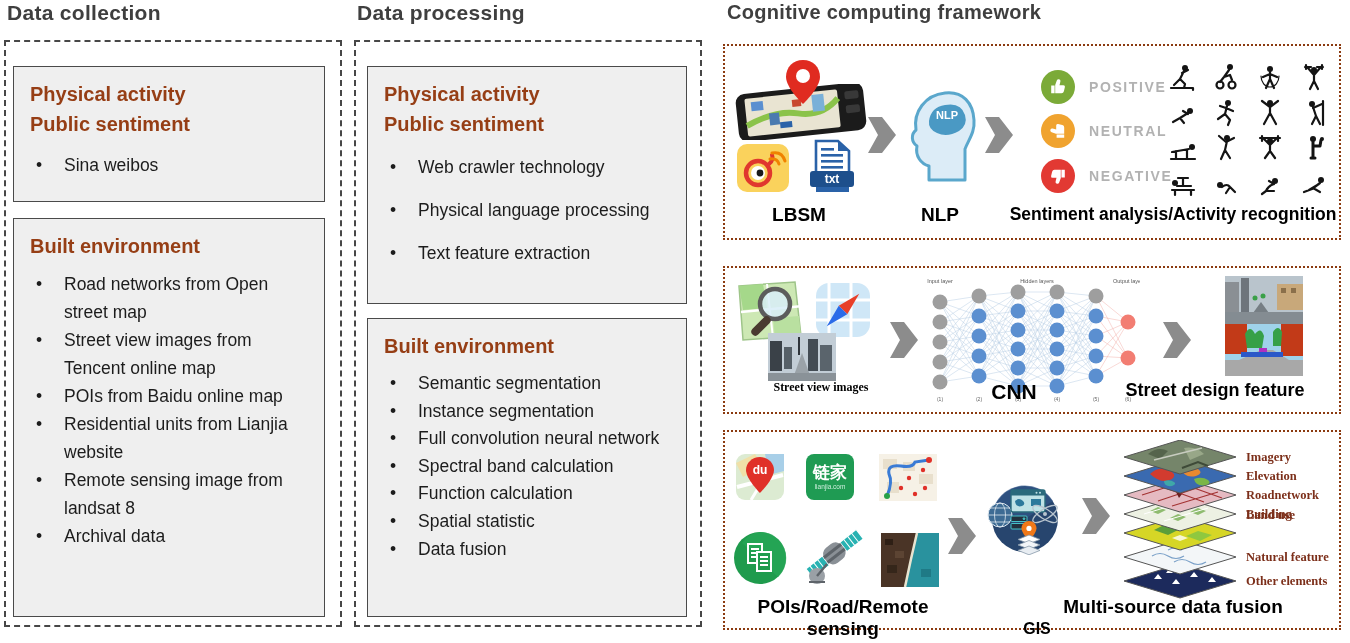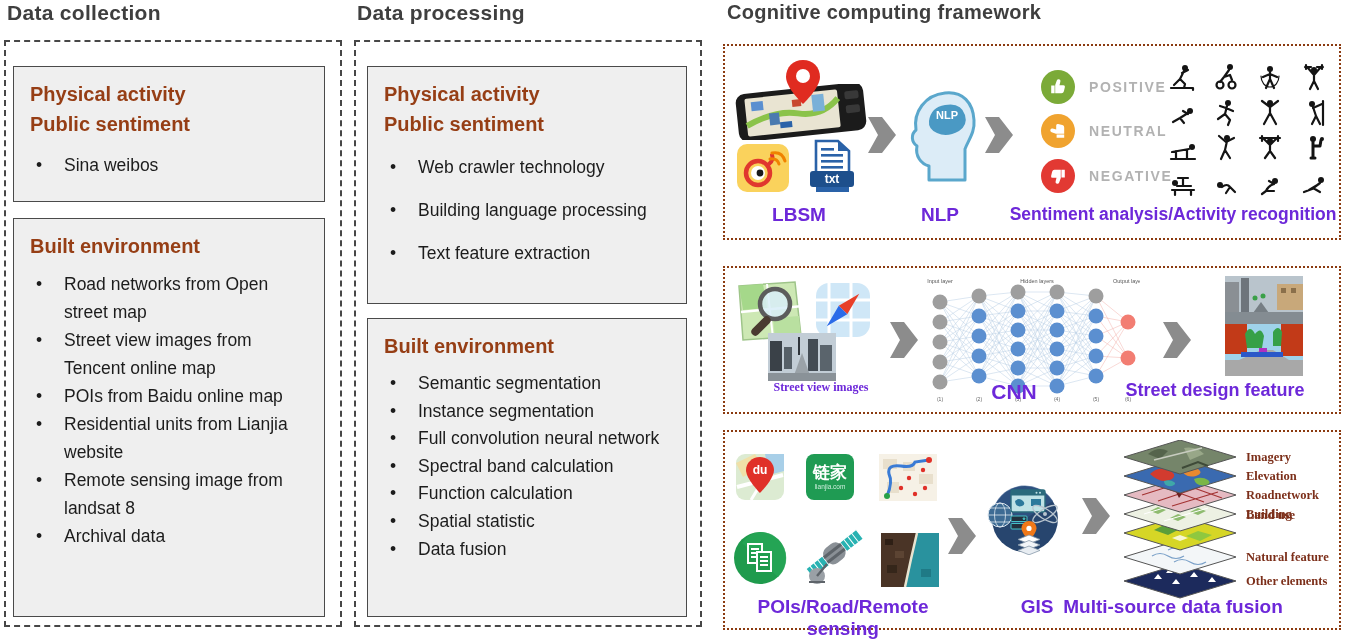--- a/index.html
+++ b/index.html
@@ -9,21 +9,21 @@
   .col-title{font-size:21px;font-weight:bold;color:#3f3f3f;letter-spacing:.3px;}
   .dashed-box{border:2px dashed #474747;}
   .gray-box{background:#efefef;border:1.6px solid #4a4a4a;box-sizing:border-box;padding:12px 14px 8px 16px;}
   .box-heading{font-size:20px;font-weight:bold;color:#963e15;line-height:1.5;}
   ul.bullets{list-style:none;margin:10px 0 0 0;padding:0;}
   ul.bullets li{position:relative;padding-left:34px;font-size:17.5px;color:#1c1c1c;line-height:1.6;}
   ul.bullets li::before{content:"\2022";position:absolute;left:6px;top:0;color:#1c1c1c;}
   ul.bullets.roomy li{margin-bottom:15px;}
   ul.bullets.tight li{line-height:1.52;margin-bottom:1px;}
   .dotted-panel{border:2.4px dotted #8b3a10;box-sizing:border-box;background:#fff;}
-  .flow-label{font-size:17.5px;font-weight:bold;color:#6d28d9;text-align:center;}
+  .flow-label{font-size:17.5px;font-weight:bold;color:#000000;text-align:center;}
   .sent-row{position:absolute;display:flex;align-items:center;gap:14px;}
   .sent-circle{width:34px;height:34px;border-radius:50%;display:flex;align-items:center;justify-content:center;flex:0 0 auto;}
   .sent-label{font-size:14px;font-weight:bold;color:#b2b2b2;letter-spacing:1.6px;}
   .layer-label{position:absolute;font-family:"Liberation Serif", serif;font-weight:bold;
                font-size:12.5px;color:#7c2f1a;white-space:nowrap;}
   svg text{font-family:"Liberation Sans", sans-serif;}
   .picto{stroke:#141414;stroke-width:2.2;stroke-linecap:round;stroke-linejoin:round;fill:none;}
   .picto-head{fill:#141414;stroke:none;}
 </style>
 </head>
@@ -61,21 +61,21 @@
   <div class="abs col-title" style="left:357px;top:1px;">Data processing</div>
   <div class="abs dashed-box" style="left:354px;top:40px;width:344px;height:583px;"></div>
 
   <div class="abs gray-box" style="left:367px;top:66px;width:320px;height:238px;">
     <div class="box-heading">
       <div>Physical activity</div>
       <div>Public sentiment</div>
     </div>
     <ul class="bullets roomy" style="margin-top:14px;">
       <li>Web crawler technology</li>
-      <li>Building language processing</li>
+      <li>Physical language processing</li>
       <li>Text feature extraction</li>
     </ul>
   </div>
 
   <div class="abs gray-box" style="left:367px;top:318px;width:320px;height:299px;">
     <div class="box-heading">
       <div>Built environment</div>
     </div>
     <ul class="bullets tight" style="margin-top:9px;">
       <li>Semantic segmentation</li>
@@ -602,21 +602,21 @@
     </g>
     <circle cx="60" cy="31" r="2" fill="#b8c4ce"></circle>
     <path d="M44,38 c4.2,0 7.5,3.2 7.5,7.2 c0,5.2 -7.5,12.3 -7.5,12.3 c0,0 -7.5,-7.1 -7.5,-12.3 c0,-4 3.3,-7.2 7.5,-7.2 z" fill="#f07818"></path>
     <circle cx="44" cy="45.4" r="2.6" fill="#fff"></circle>
     <g stroke="#8899aa" stroke-width="0.8">
       <path d="M44,52 l11,4.4 -11,4.4 -11,-4.4 z" fill="#fff"></path>
       <path d="M44,57.5 l11,4.4 -11,4.4 -11,-4.4 z" fill="#f2f5f8"></path>
       <path d="M44,63 l11,4.4 -11,4.4 -11,-4.4 z" fill="#e8edf2"></path>
     </g>
   </svg>
-  <div class="abs flow-label" style="left:987px;top:596px;width:100px;font-size:19px;">GIS</div>
+  <div class="abs flow-label" style="left:987px;top:620px;width:100px;font-size:16px;">GIS</div>
 
   <svg class="abs" style="left:1082px;top:498px;" width="28" height="36" viewBox="0 0 28 36">
     <polygon points="0,0 14,0 28,18 14,36 0,36 10,18" fill="#8c8c8c"></polygon>
   </svg>
 
   <svg class="abs" style="left:1123px;top:440px;" width="114" height="160" viewBox="0 0 114 160">
     <g transform="translate(1,124)">
       <path d="M56,0 L112,17 L56,34 L0,17 Z" fill="#1c2a5c" stroke="#555" stroke-width="1"></path>
       <g fill="#fff">
           <path d="M30,15 l4,-5 4,5 z M48,20 l4,-5 4,5 z M66,13 l4,-5 4,5 z M84,18 l4,-5 4,5 z M42,9 l3.5,-4.5 3.5,4.5 z"></path>

